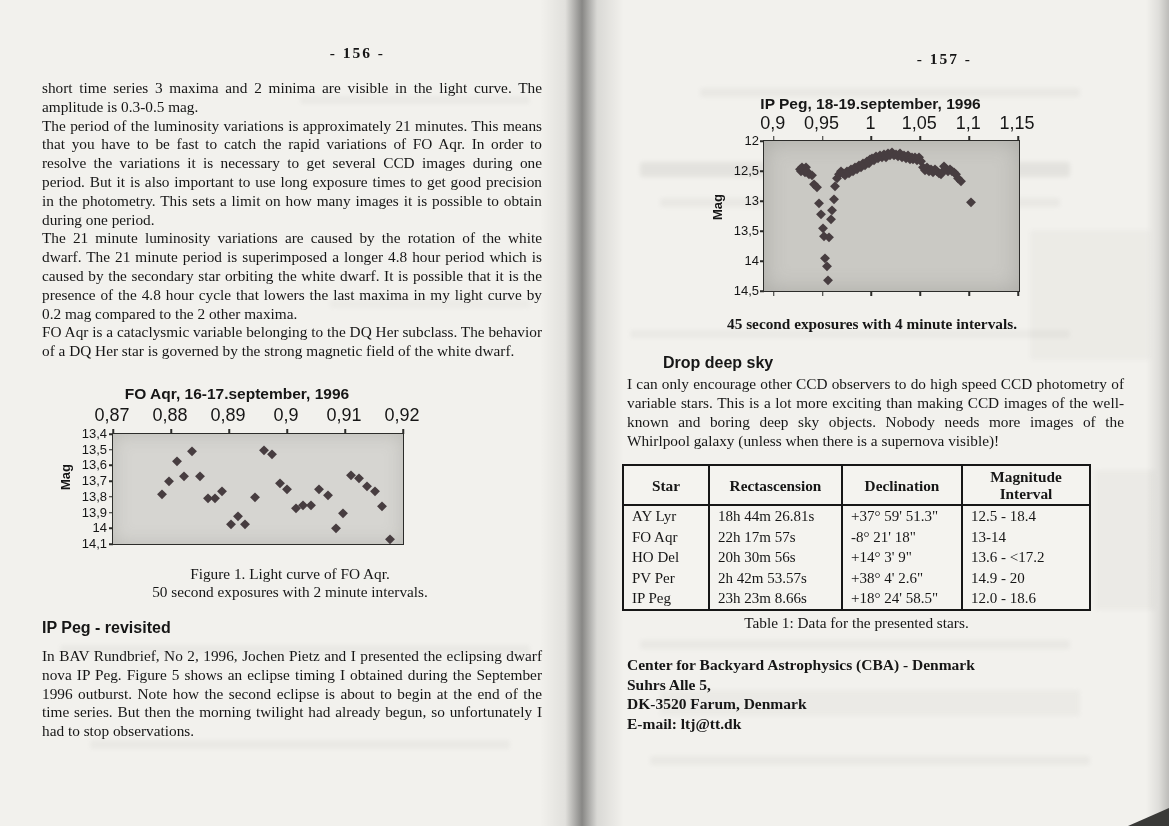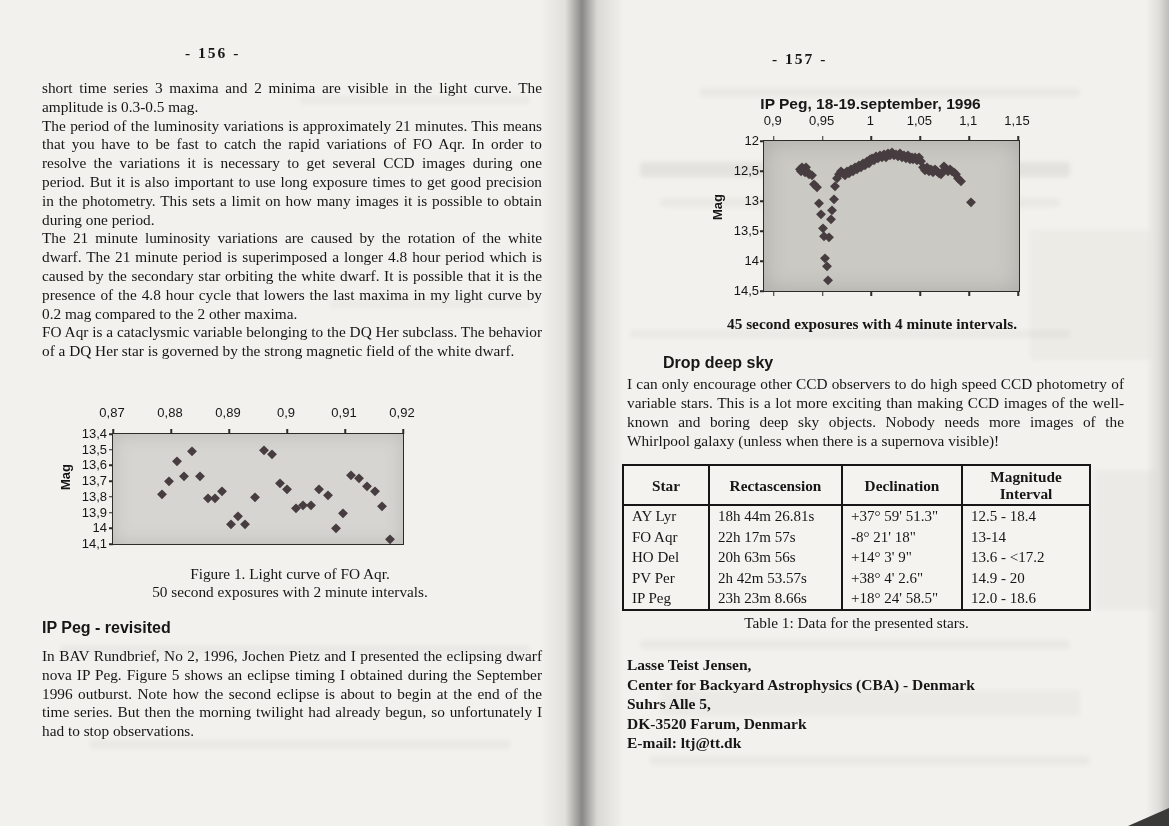--- a/index.html
+++ b/index.html
@@ -8,32 +8,32 @@
         font-family:"Liberation Serif", serif;color:#161616;overflow:hidden;}
   
   .gutter{position:absolute;left:540px;top:0;width:84px;height:826px;pointer-events:none;
     background:linear-gradient(90deg,rgba(0,0,0,0) 0%,rgba(0,0,0,0.07) 30%,rgba(30,30,30,0.50) 50%,rgba(0,0,0,0.10) 68%,rgba(0,0,0,0) 100%);}
   .right-edge{position:absolute;left:1146px;top:0;width:23px;height:826px;pointer-events:none;
     background:linear-gradient(90deg,rgba(0,0,0,0) 0%,rgba(0,0,0,0.08) 55%,rgba(0,0,0,0.22) 100%);}
   .corner-wedge{position:absolute;left:1128px;top:808px;width:41px;height:18px;
     background:#3a3a38;clip-path:polygon(100% 0,100% 100%,0 100%);}
   .bleed{position:absolute;background:#86867f;filter:blur(2.2px);border-radius:3px;pointer-events:none;}
   
-  .pagenum{position:absolute;width:200px;text-align:left;font-size:15.5px;font-weight:bold;letter-spacing:2px;}
+  .pagenum{position:absolute;width:200px;text-align:right;font-size:15.5px;font-weight:bold;letter-spacing:2px;}
   .body-text{position:absolute;text-align:justify;font-size:15.3px;line-height:18.8px;}
   .body-text p{margin:0;}
   .caption{position:absolute;text-align:center;font-size:15.3px;}
   .heading{position:absolute;font-family:"Liberation Sans",sans-serif;font-weight:bold;font-size:16px;}
   .contact{position:absolute;font-size:15.5px;font-weight:bold;line-height:19.5px;}
   
   .chart{position:absolute;}
   .chart-title{position:absolute;text-align:center;font-family:"Liberation Sans",sans-serif;
     font-weight:bold;font-size:15.5px;white-space:nowrap;}
   .xaxis{position:absolute;height:16px;}
-  .xlabel{position:absolute;transform:translateX(-50%);font-family:"Liberation Sans",sans-serif;font-size:13px;}
+  .xlabel{position:absolute;transform:translateX(-50%);font-family:"Liberation Sans",sans-serif;font-size:18px;}
   .yaxis{position:absolute;}
   .ylabel-span{position:absolute;right:0;transform:translateY(-50%);font-family:"Liberation Sans",sans-serif;font-size:13px;}
   .plot{position:absolute;border:1.4px solid #2c2c2a;}
   .plot1{background:#d6d5d1;box-shadow:inset 0 0 18px rgba(110,110,105,0.25);}
   .plot2{background:#cac9c4;box-shadow:inset 0 0 22px rgba(100,100,95,0.3);}
   .xtick{position:absolute;top:-5px;width:1.5px;height:5px;background:#2c2c2a;transform:translateX(-50%);}
   .xtick.bot{top:auto;bottom:-5px;}
   .ytick{position:absolute;left:-4px;width:4px;height:1.5px;background:#2c2c2a;transform:translateY(-50%);}
   .pt{position:absolute;width:6.5px;height:6.5px;transform:translate(-50%,-50%) rotate(45deg);}
   .ylab{position:absolute;width:36px;height:16px;text-align:center;transform:rotate(-90deg);
@@ -71,20 +71,21 @@
   <div class="pagenum" style="left:185px;top:44px;">- 156 -</div>
 
   <div class="body-text" style="left:42px;top:79px;width:500px;">
       <p>short time series 3 maxima and 2 minima are visible in the light curve. The amplitude is 0.3-0.5 mag.</p>
       <p>The period of the luminosity variations is approximately 21 minutes. This means that you have to be fast to catch the rapid variations of FO Aqr. In order to resolve the variations it is necessary to get several CCD images during one period. But it is also important to use long exposure times to get good precision in the photometry. This sets a limit on how many images it is possible to obtain during one period.</p>
       <p>The 21 minute luminosity variations are caused by the rotation of the white dwarf. The 21 minute period is superimposed a longer 4.8 hour period which is caused by the secondary star orbiting the white dwarf. It is possible that it is the presence of the 4.8 hour cycle that lowers the last maxima in my light curve by 0.2 mag compared to the 2 other maxima.</p>
       <p>FO Aqr is a cataclysmic variable belonging to the DQ Her subclass. The behavior of a DQ Her star is governed by the strong magnetic field of the white dwarf.</p>
     </div>
 
   <div class="chart" style="left:40px;top:383px;width:420px;height:172px;">
+    <div class="chart-title" style="left:52px;width:290px;top:2px;">FO Aqr, 16-17.september, 1996</div>
     <div class="xaxis" style="left:72px;top:22px;width:290px;">
         <span class="xlabel" style="left: 0%;">0,87</span>
         <span class="xlabel" style="left: 20%;">0,88</span>
         <span class="xlabel" style="left: 40%;">0,89</span>
         <span class="xlabel" style="left: 60%;">0,9</span>
         <span class="xlabel" style="left: 80%;">0,91</span>
         <span class="xlabel" style="left: 100%;">0,92</span>
       </div>
     <div class="plot plot1" style="left:72px;top:50px;width:290px;height:110px;">
         <i class="xtick" style="left: 0%;"></i>
@@ -309,36 +310,35 @@
       </div>
       <div class="td br star">AY Lyr</div>
       <div class="td br">18h 44m 26.81s</div>
       <div class="td br">+37° 59' 51.3"</div>
       <div class="td">12.5 - 18.4</div>
       <div class="td br star">FO Aqr</div>
       <div class="td br">22h 17m 57s</div>
       <div class="td br">-8° 21' 18"</div>
       <div class="td">13-14</div>
       <div class="td br star">HO Del</div>
-      <div class="td br">20h 63m 56s</div>
+      <div class="td br">20h 30m 56s</div>
       <div class="td br">+14° 3' 9"</div>
       <div class="td">13.6 - &lt;17.2</div>
       <div class="td br star">PV Per</div>
       <div class="td br">2h 42m 53.57s</div>
       <div class="td br">+38° 4' 2.6"</div>
       <div class="td">14.9 - 20</div>
       <div class="td br star">IP Peg</div>
       <div class="td br">23h 23m 8.66s</div>
       <div class="td br">+18° 24' 58.5"</div>
       <div class="td">12.0 - 18.6</div>
     </div>
   <div class="tbl-caption">Table 1: Data for the presented stars.</div>
 
   <div class="contact" style="left:627px;top:655px;width:497px;">
-      <div>Lasse Teist Jensen,</div>
       <div>Center for Backyard Astrophysics (CBA) - Denmark</div>
       <div>Suhrs Alle 5,</div>
       <div>DK-3520 Farum, Denmark</div>
       <div>E-mail: ltj@tt.dk</div>
     </div>
 
   <div class="gutter"></div>
   <div class="right-edge"></div>
   <div class="corner-wedge"></div>
 </div>

